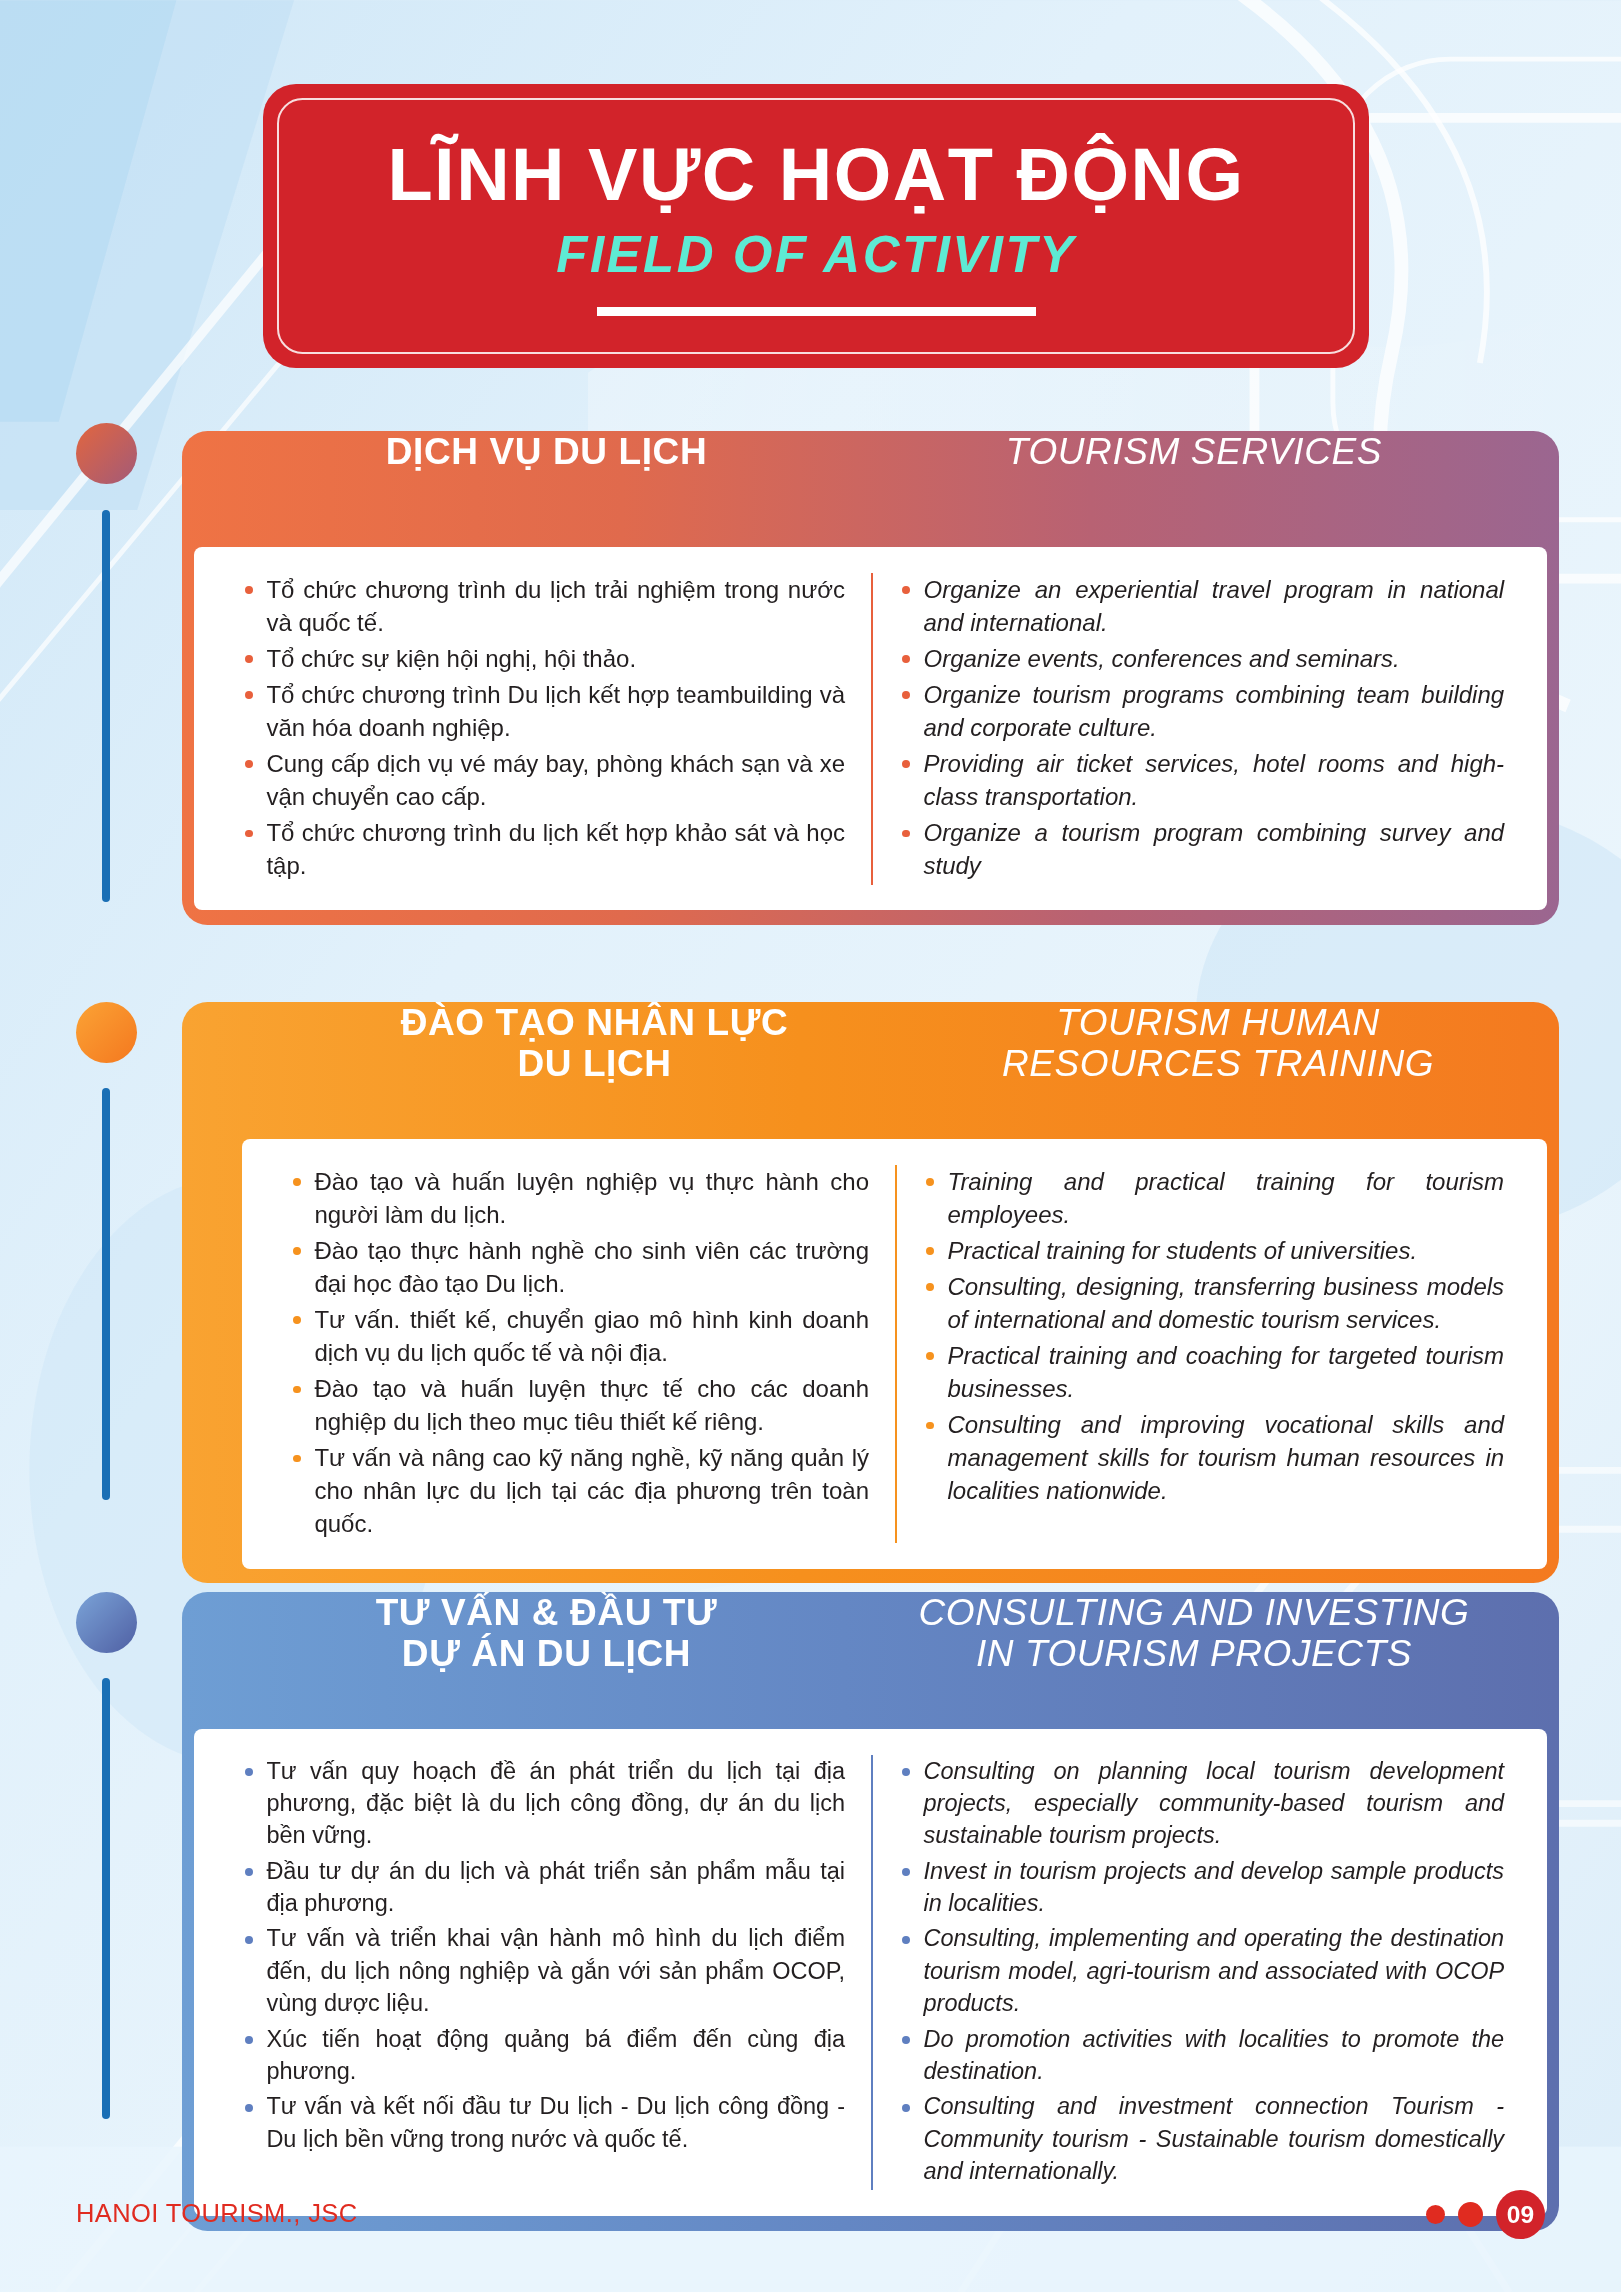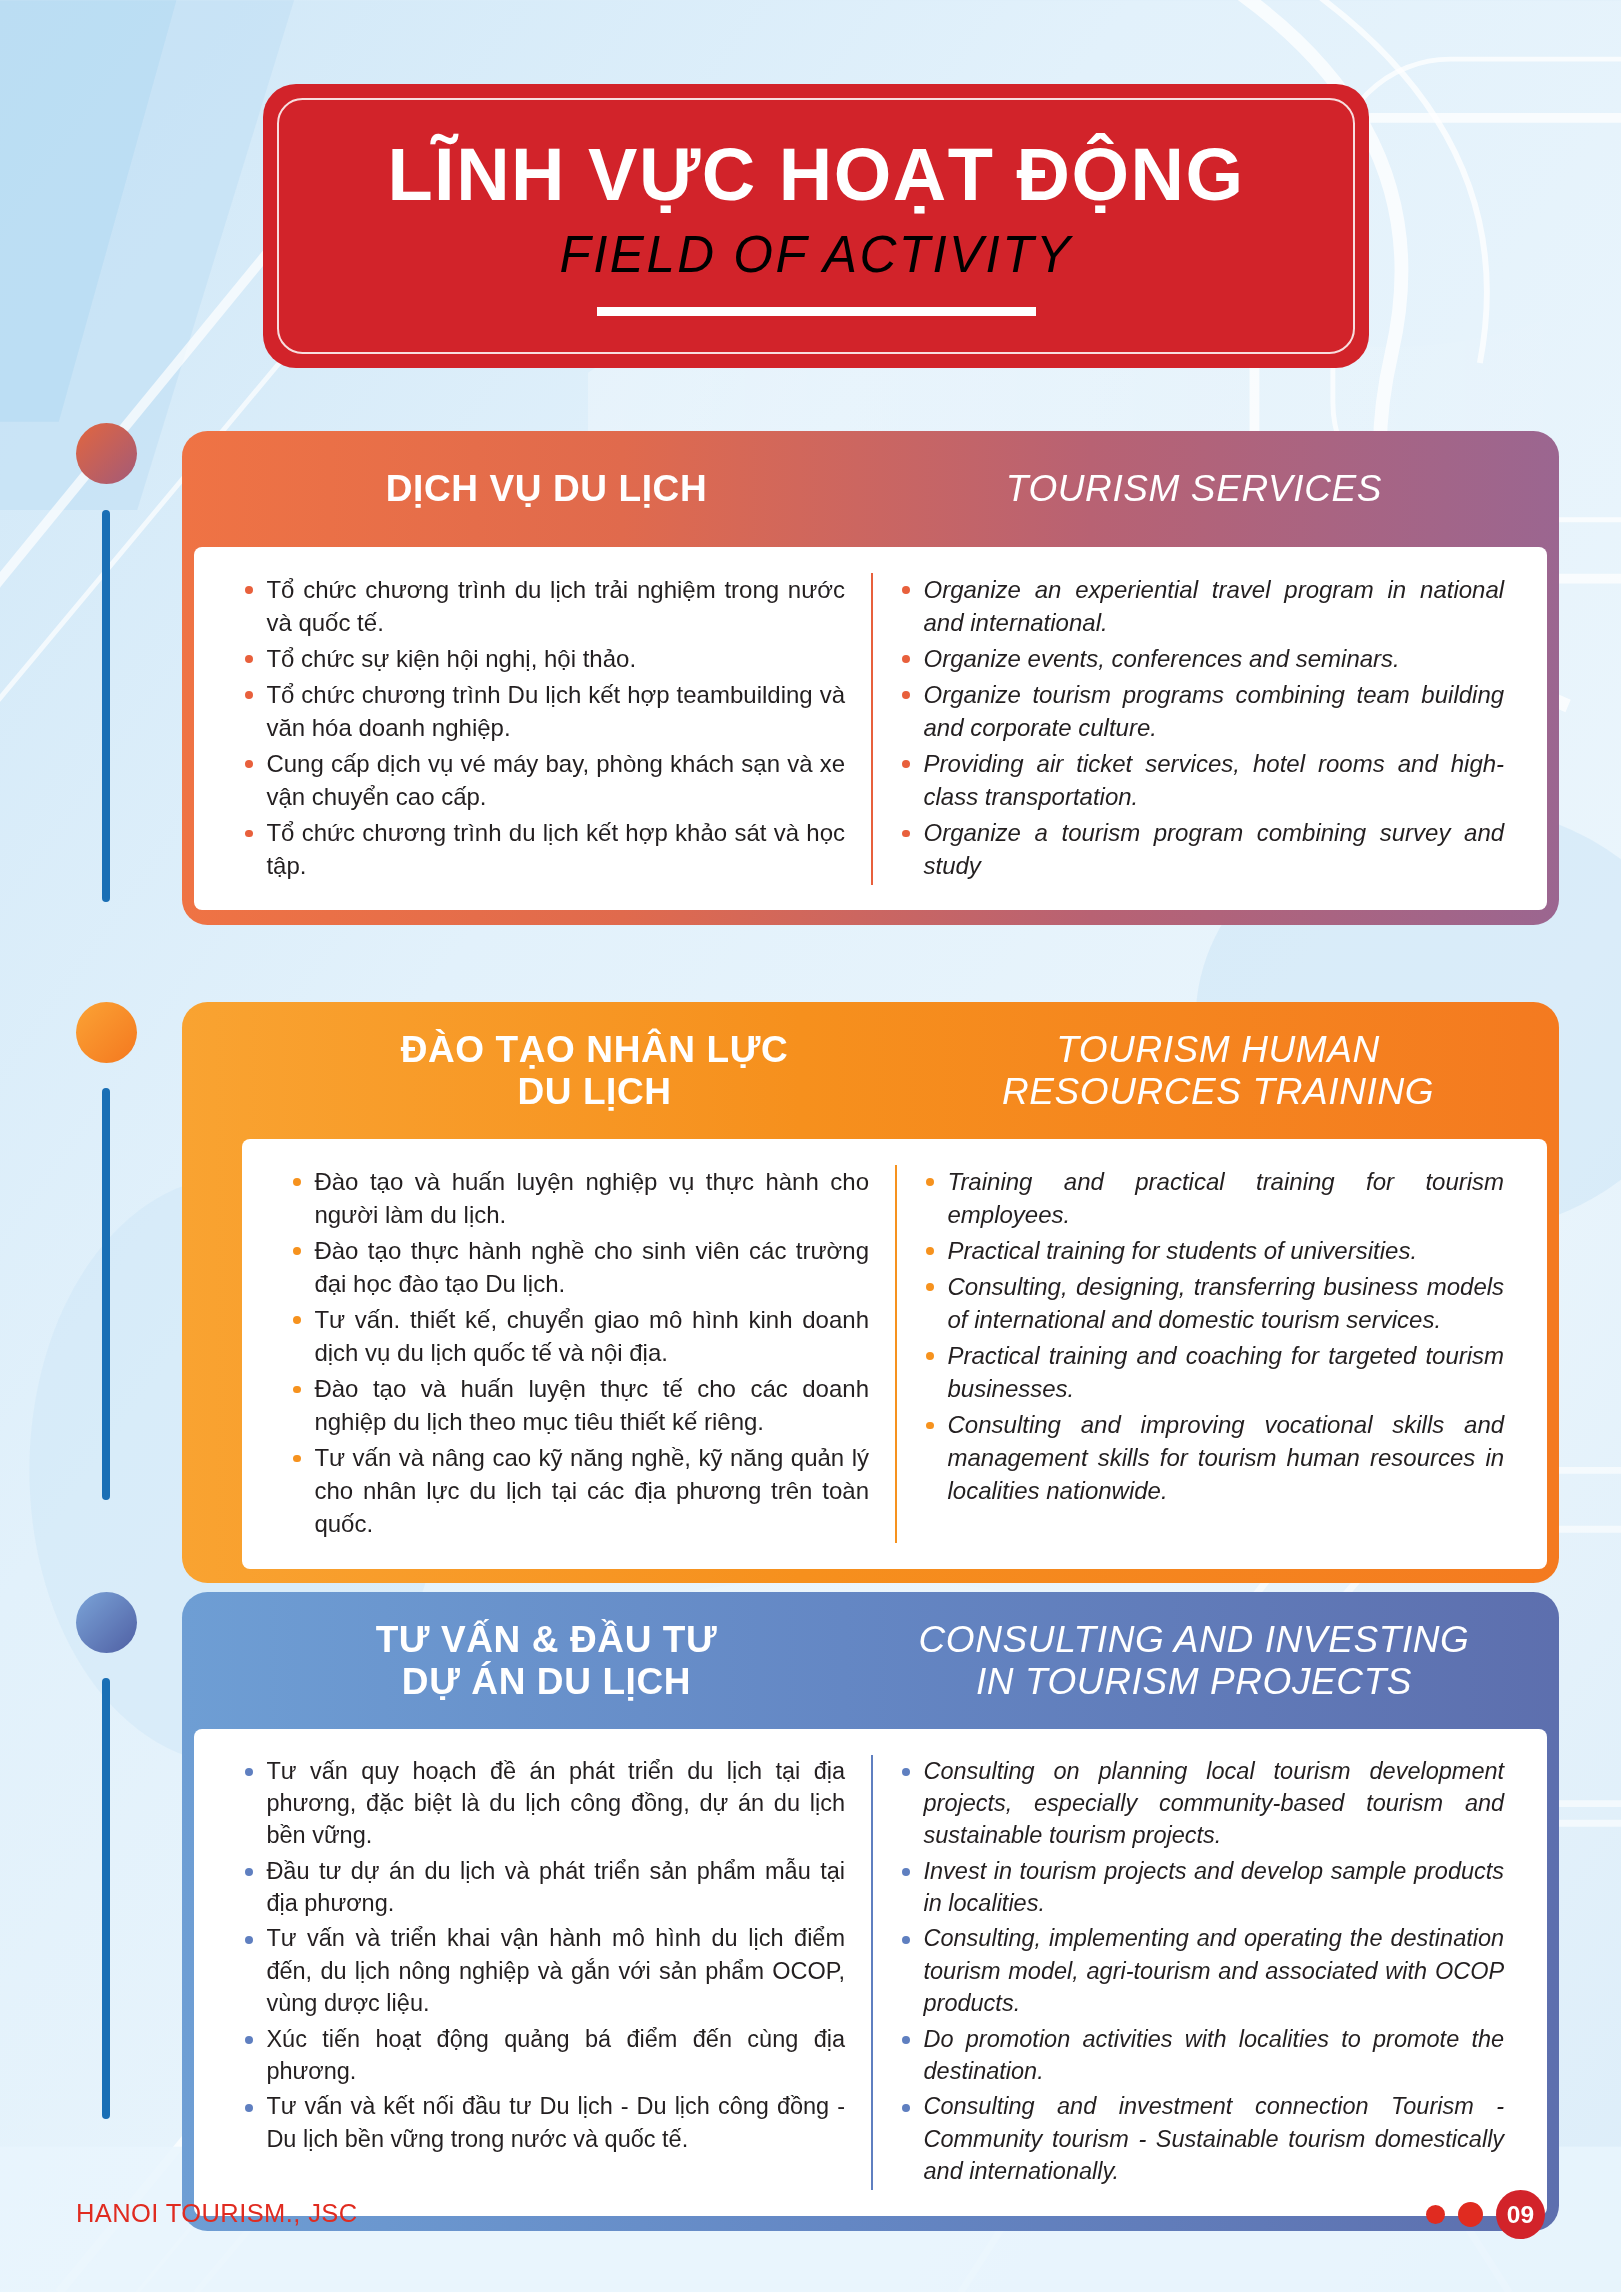--- a/index.html
+++ b/index.html
@@ -51,24 +51,24 @@
   .header-title-vi {
     color: #ffffff;
     font-size: 74px;
     font-weight: 700;
     letter-spacing: 1.5px;
     line-height: 1.02;
     white-space: nowrap;
     text-align: center;
   }
   .header-title-en {
-    color: #000000;
+    color: #5eead4;
     font-size: 51px;
     font-style: italic;
-    font-weight: 400;
+    font-weight: 700;
     letter-spacing: 2.5px;
     line-height: 1.05;
     margin-top: 15.7px;
     white-space: nowrap;
     text-align: center;
   }
   .header-rule {
     width: 439px;
     height: 8.8px;
     background: #ffffff;
@@ -94,21 +94,21 @@
   .card {
     position: absolute;
     left: 182px;
     width: 1377px;
     border-radius: 25.5px;
     padding: 0 0 14.7px 0;
     overflow: hidden;
   }
   .card-head {
     display: flex;
-    align-items: center;
+    align-items: flex-start;
     height: 116px;
     padding: 0 41px;
   }
   .card-head.tall { height: 137px; }
   .card-head-vi {
     flex: 0 0 647px;
     color: #ffffff;
     font-size: 37px;
     font-weight: 700;
     letter-spacing: 0.6px;

